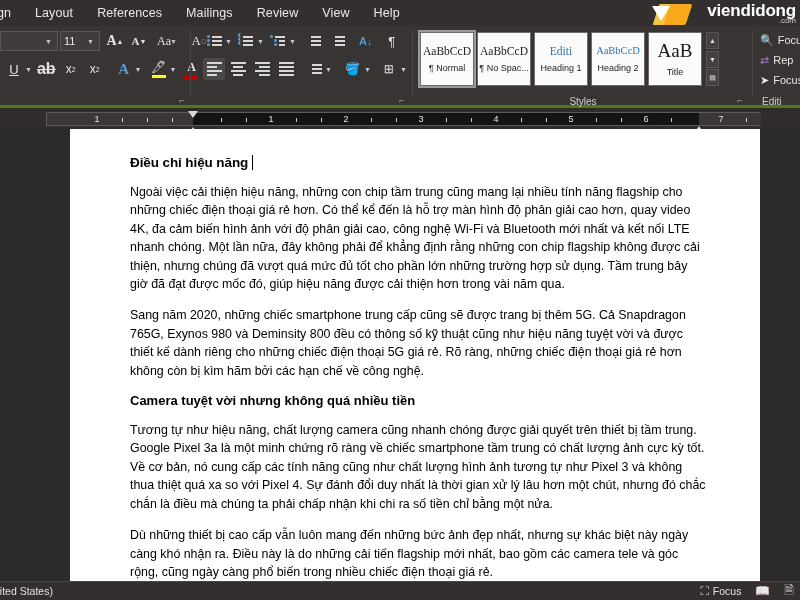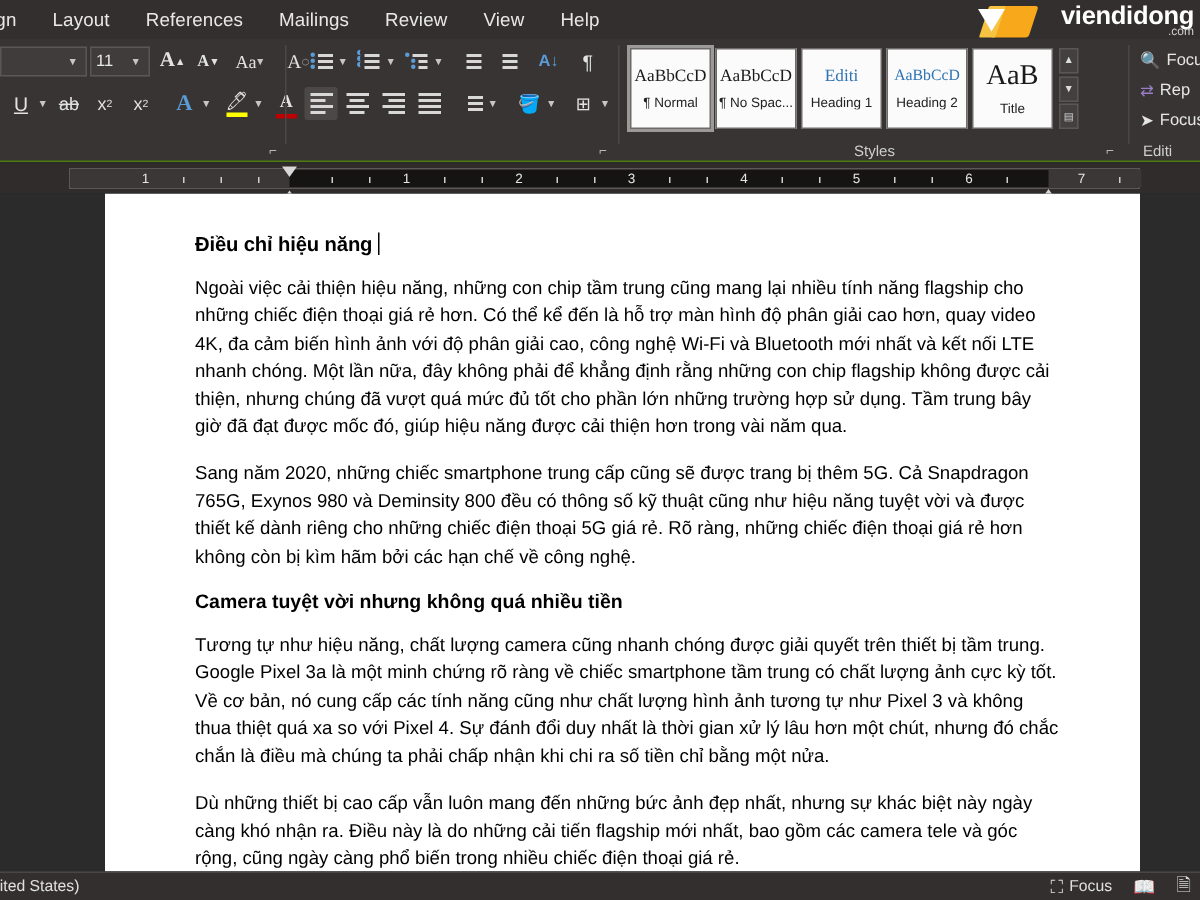--- a/index.html
+++ b/index.html
@@ -50,21 +50,21 @@
     border-top: 15px solid #ffffff;
   }
   .brand-text { line-height: 1; }
   .brand-name { font-size: 17px; font-weight: bold; color: #fff; letter-spacing: -.2px; }
   .brand-tld { font-size: 8px; color: #cfcfcf; text-align: right; margin-top: -2px; }
 
   
   .ribbon {
     position: absolute; top: 26px; left: 0; width: 800px; height: 82px;
     background: #373433;
-    border-bottom: 1px solid #4d7c0f;
+    border-bottom: 3px solid #4d7c0f;
   }
   .group { position: absolute; top: 0; height: 82px; }
   .group-label {
     position: absolute; bottom: 1px; width: 100%;
     text-align: center; font-size: 10px; color: #cfcfcf;
   }
   .sep { position: absolute; top: 4px; width: 1px; height: 66px; background: #4b4746; }
   .launcher {
     position: absolute; bottom: 2px; font-size: 9px; color: #b9b9b9;
     width: 12px; height: 12px; line-height: 12px; text-align: center;
@@ -272,21 +272,21 @@
             <span style="font-size:9px;">◌</span>
         </div>
       </div>
 
       <div class="row" style="top:32px; left:2px;">
         <div class="btn">
           <span style="text-decoration:underline; font-size:13px;">U</span>
         </div>
         <span class="caret">▼</span>
         <div class="btn">
-          <span style="text-decoration:line-through; font-size:12px;">ab</span>
+          <span style="text-decoration:line-through; font-size:16px;font-weight:bold;">ab</span>
         </div>
         <div class="btn">
           <span style="font-size:12px;">x</span>
             <span class="sub">2</span>
         </div>
         <div class="btn">
           <span style="font-size:12px;">x</span>
             <span class="sup">2</span>
         </div>
         <div class="btn" style="margin-left:6px;">

